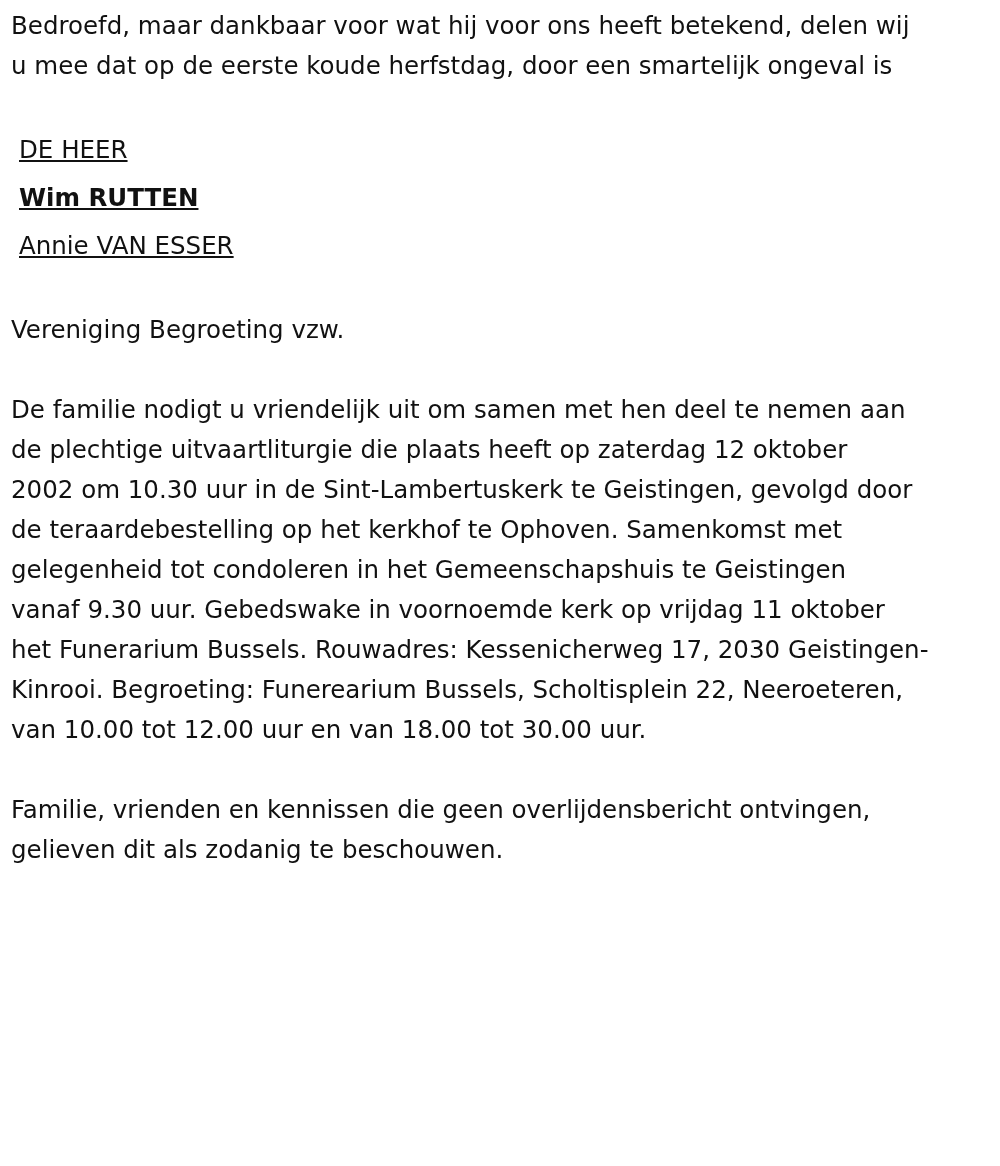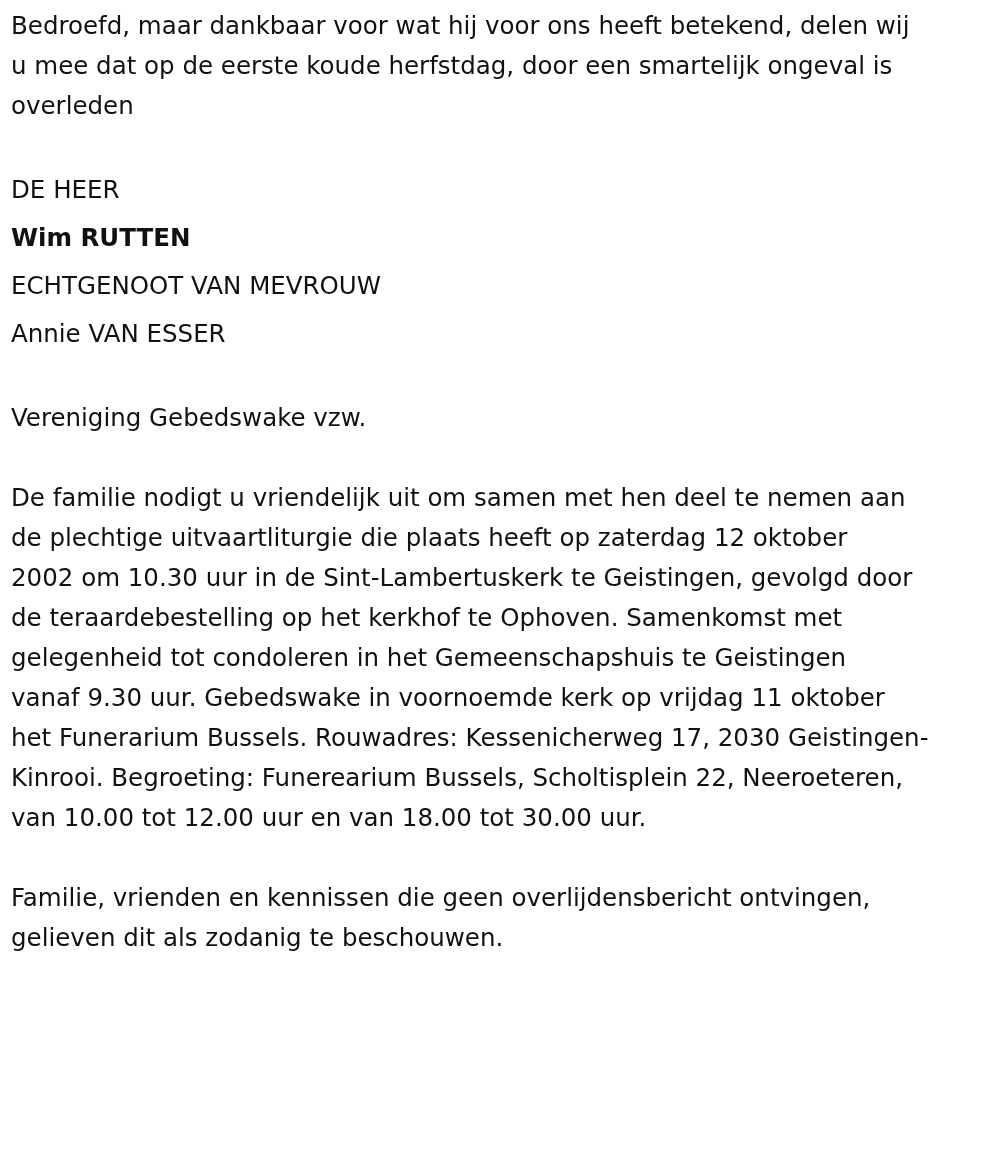--- a/index.html
+++ b/index.html
@@ -23,50 +23,49 @@
     .para {
       margin: 0 0 40px 0;
       white-space: nowrap;
     }
     .line {
       display: block;
       height: 40px;
       white-space: nowrap;
     }
     .header-block {
-      margin: 0 0 40px 0;
+      margin: 0 0 40px 8px;
+      text-decoration: underline;
     }
     .header-block .line {
       height: 48px;
       line-height: 48px;
     }
     .bold {
       font-weight: bold;
     }
   </style>
 </head>
 <body>
 
 <div class="doc">
 
   <div class="para">
     <span class="line">Bedroefd, maar dankbaar voor wat hij voor ons heeft betekend, delen wij</span>
     <span class="line">u mee dat op de eerste koude herfstdag, door een smartelijk ongeval is</span>
-    <span class="line">overleden</span>
   </div>
 
   <div class="header-block">
     <span class="line">DE HEER</span>
     <span class="line bold">Wim RUTTEN</span>
-    <span class="line">ECHTGENOOT VAN MEVROUW</span>
     <span class="line">Annie VAN ESSER</span>
   </div>
 
   <div class="para">
-    <span class="line">Vereniging Gebedswake vzw.</span>
+    <span class="line">Vereniging Begroeting vzw.</span>
   </div>
 
 
   <div class="para">
     <span class="line">De familie nodigt u vriendelijk uit om samen met hen deel te nemen aan</span>
     <span class="line">de plechtige uitvaartliturgie die plaats heeft op zaterdag 12 oktober</span>
     <span class="line">2002 om 10.30 uur in de Sint-Lambertuskerk te Geistingen, gevolgd door</span>
     <span class="line">de teraardebestelling op het kerkhof te Ophoven. Samenkomst met</span>
     <span class="line">gelegenheid tot condoleren in het Gemeenschapshuis te Geistingen</span>
     <span class="line">vanaf 9.30 uur. Gebedswake in voornoemde kerk op vrijdag 11 oktober</span>

